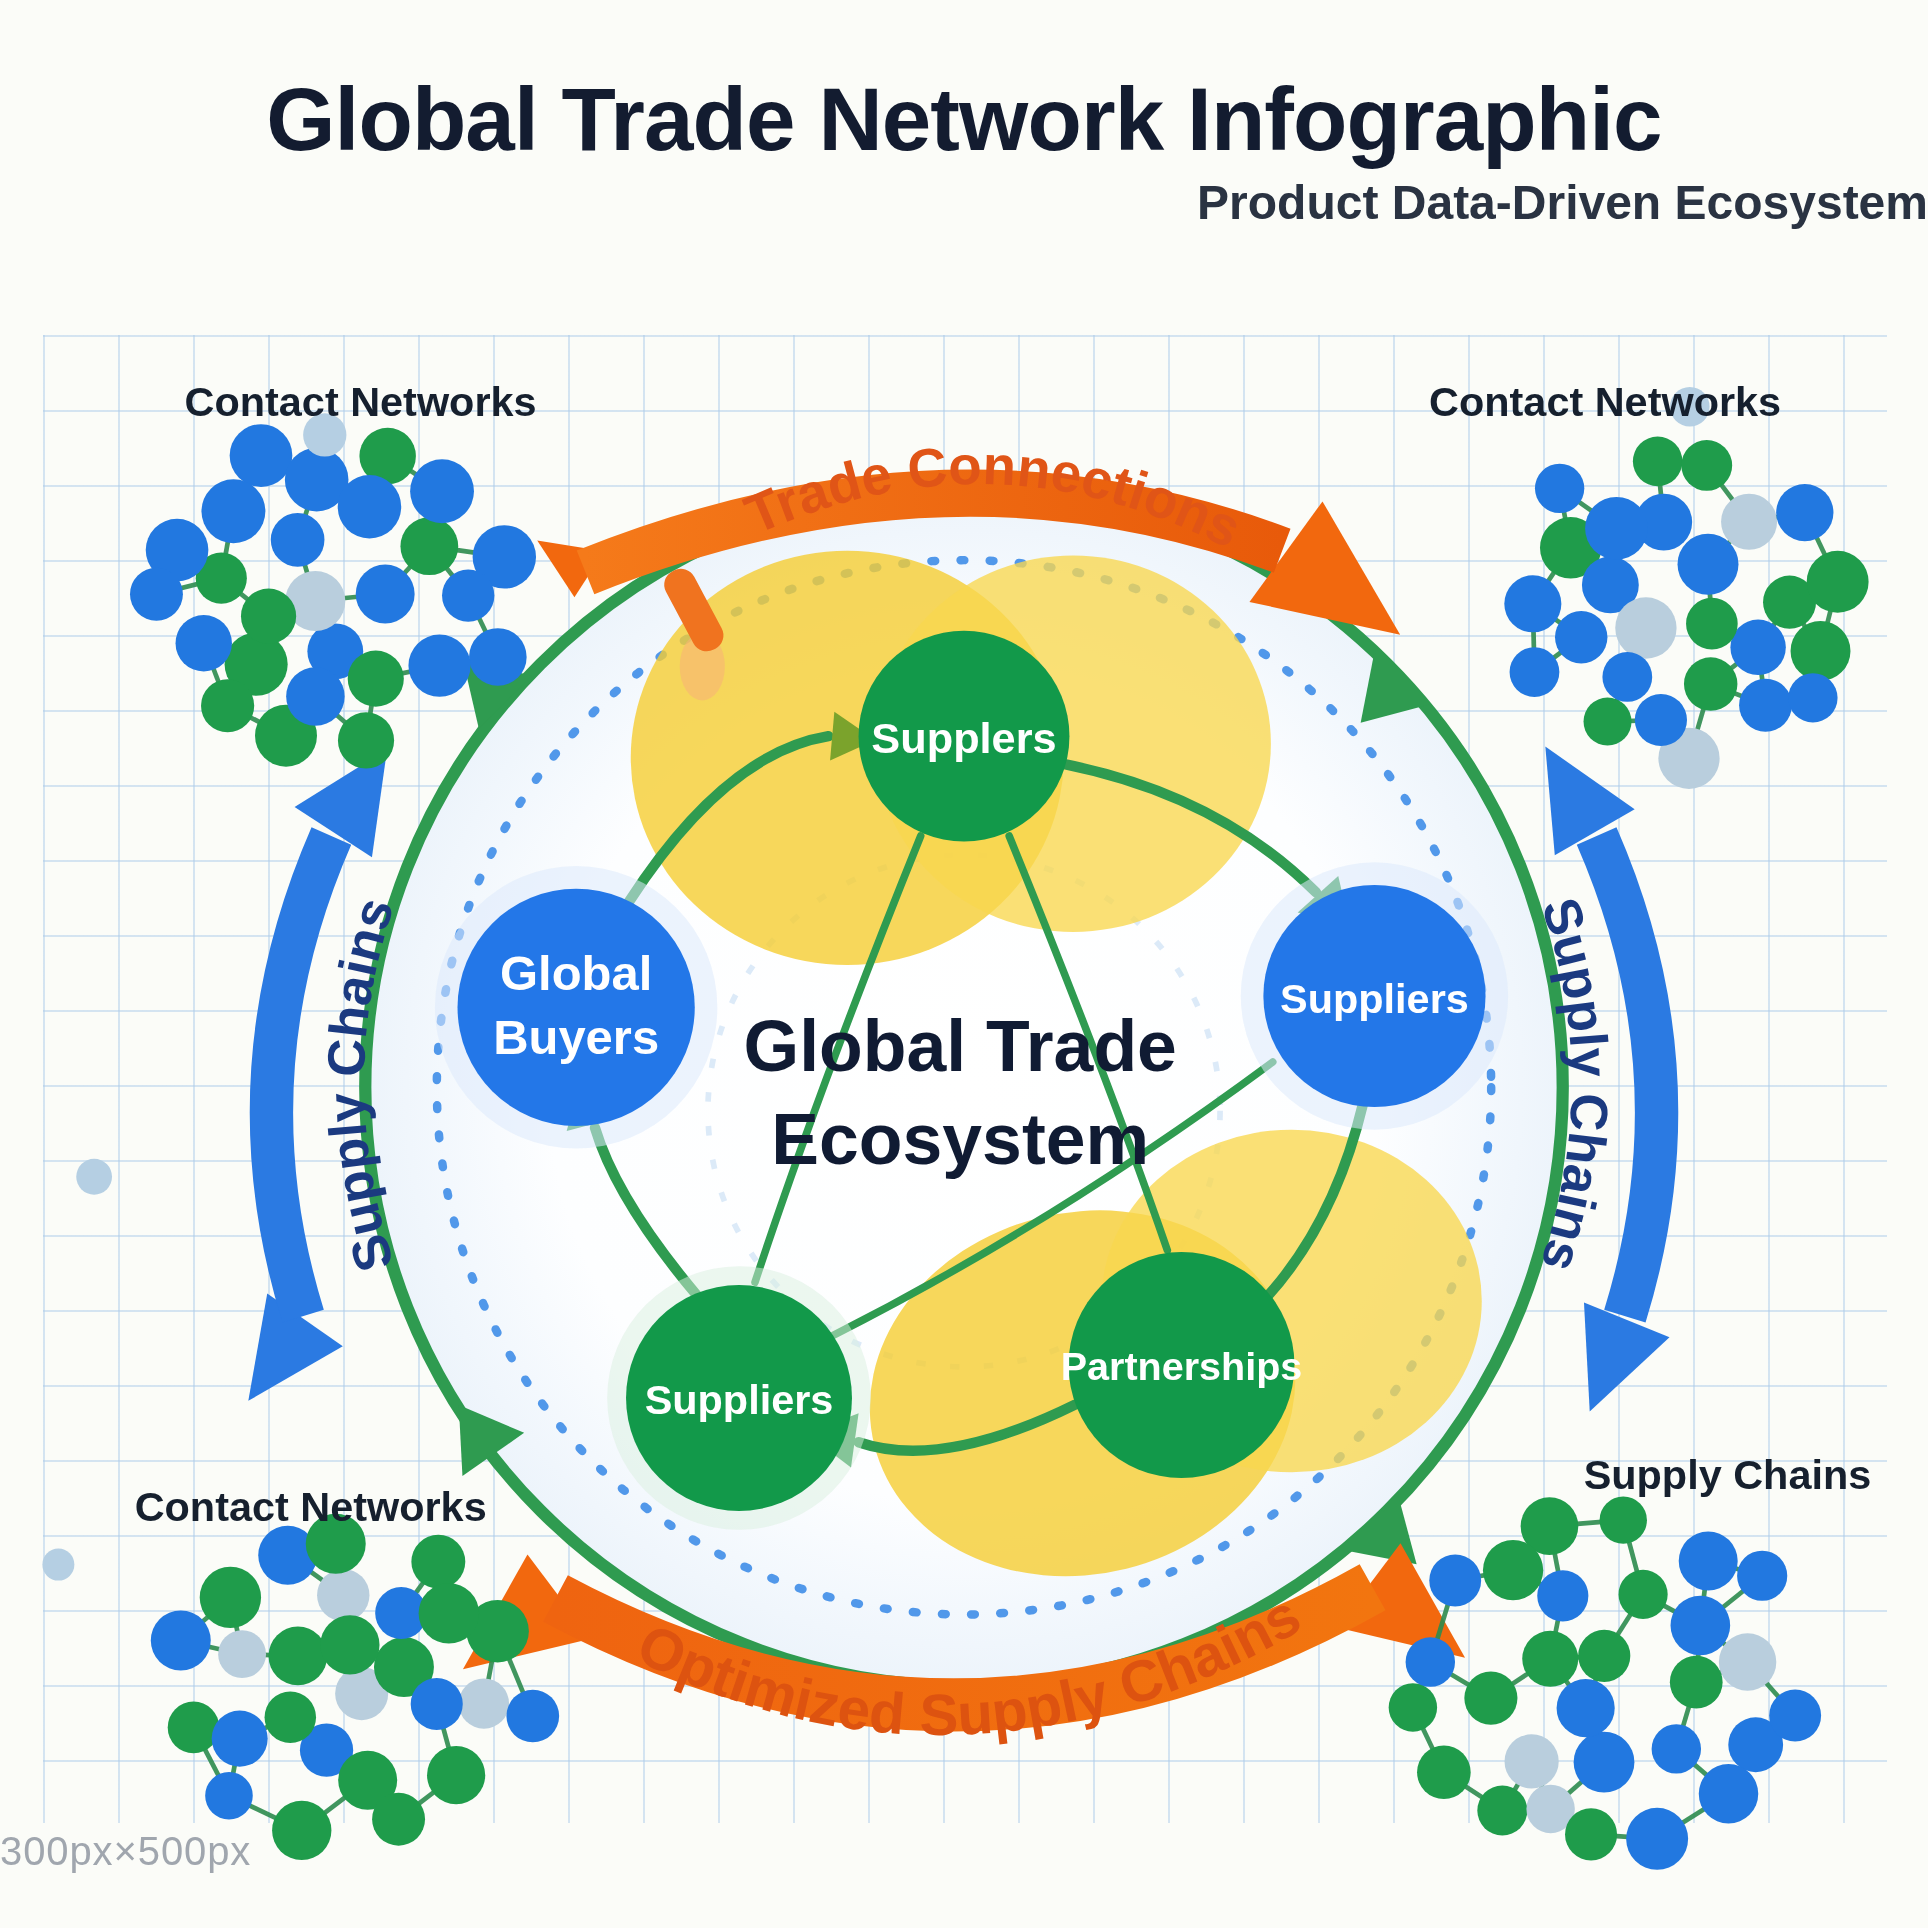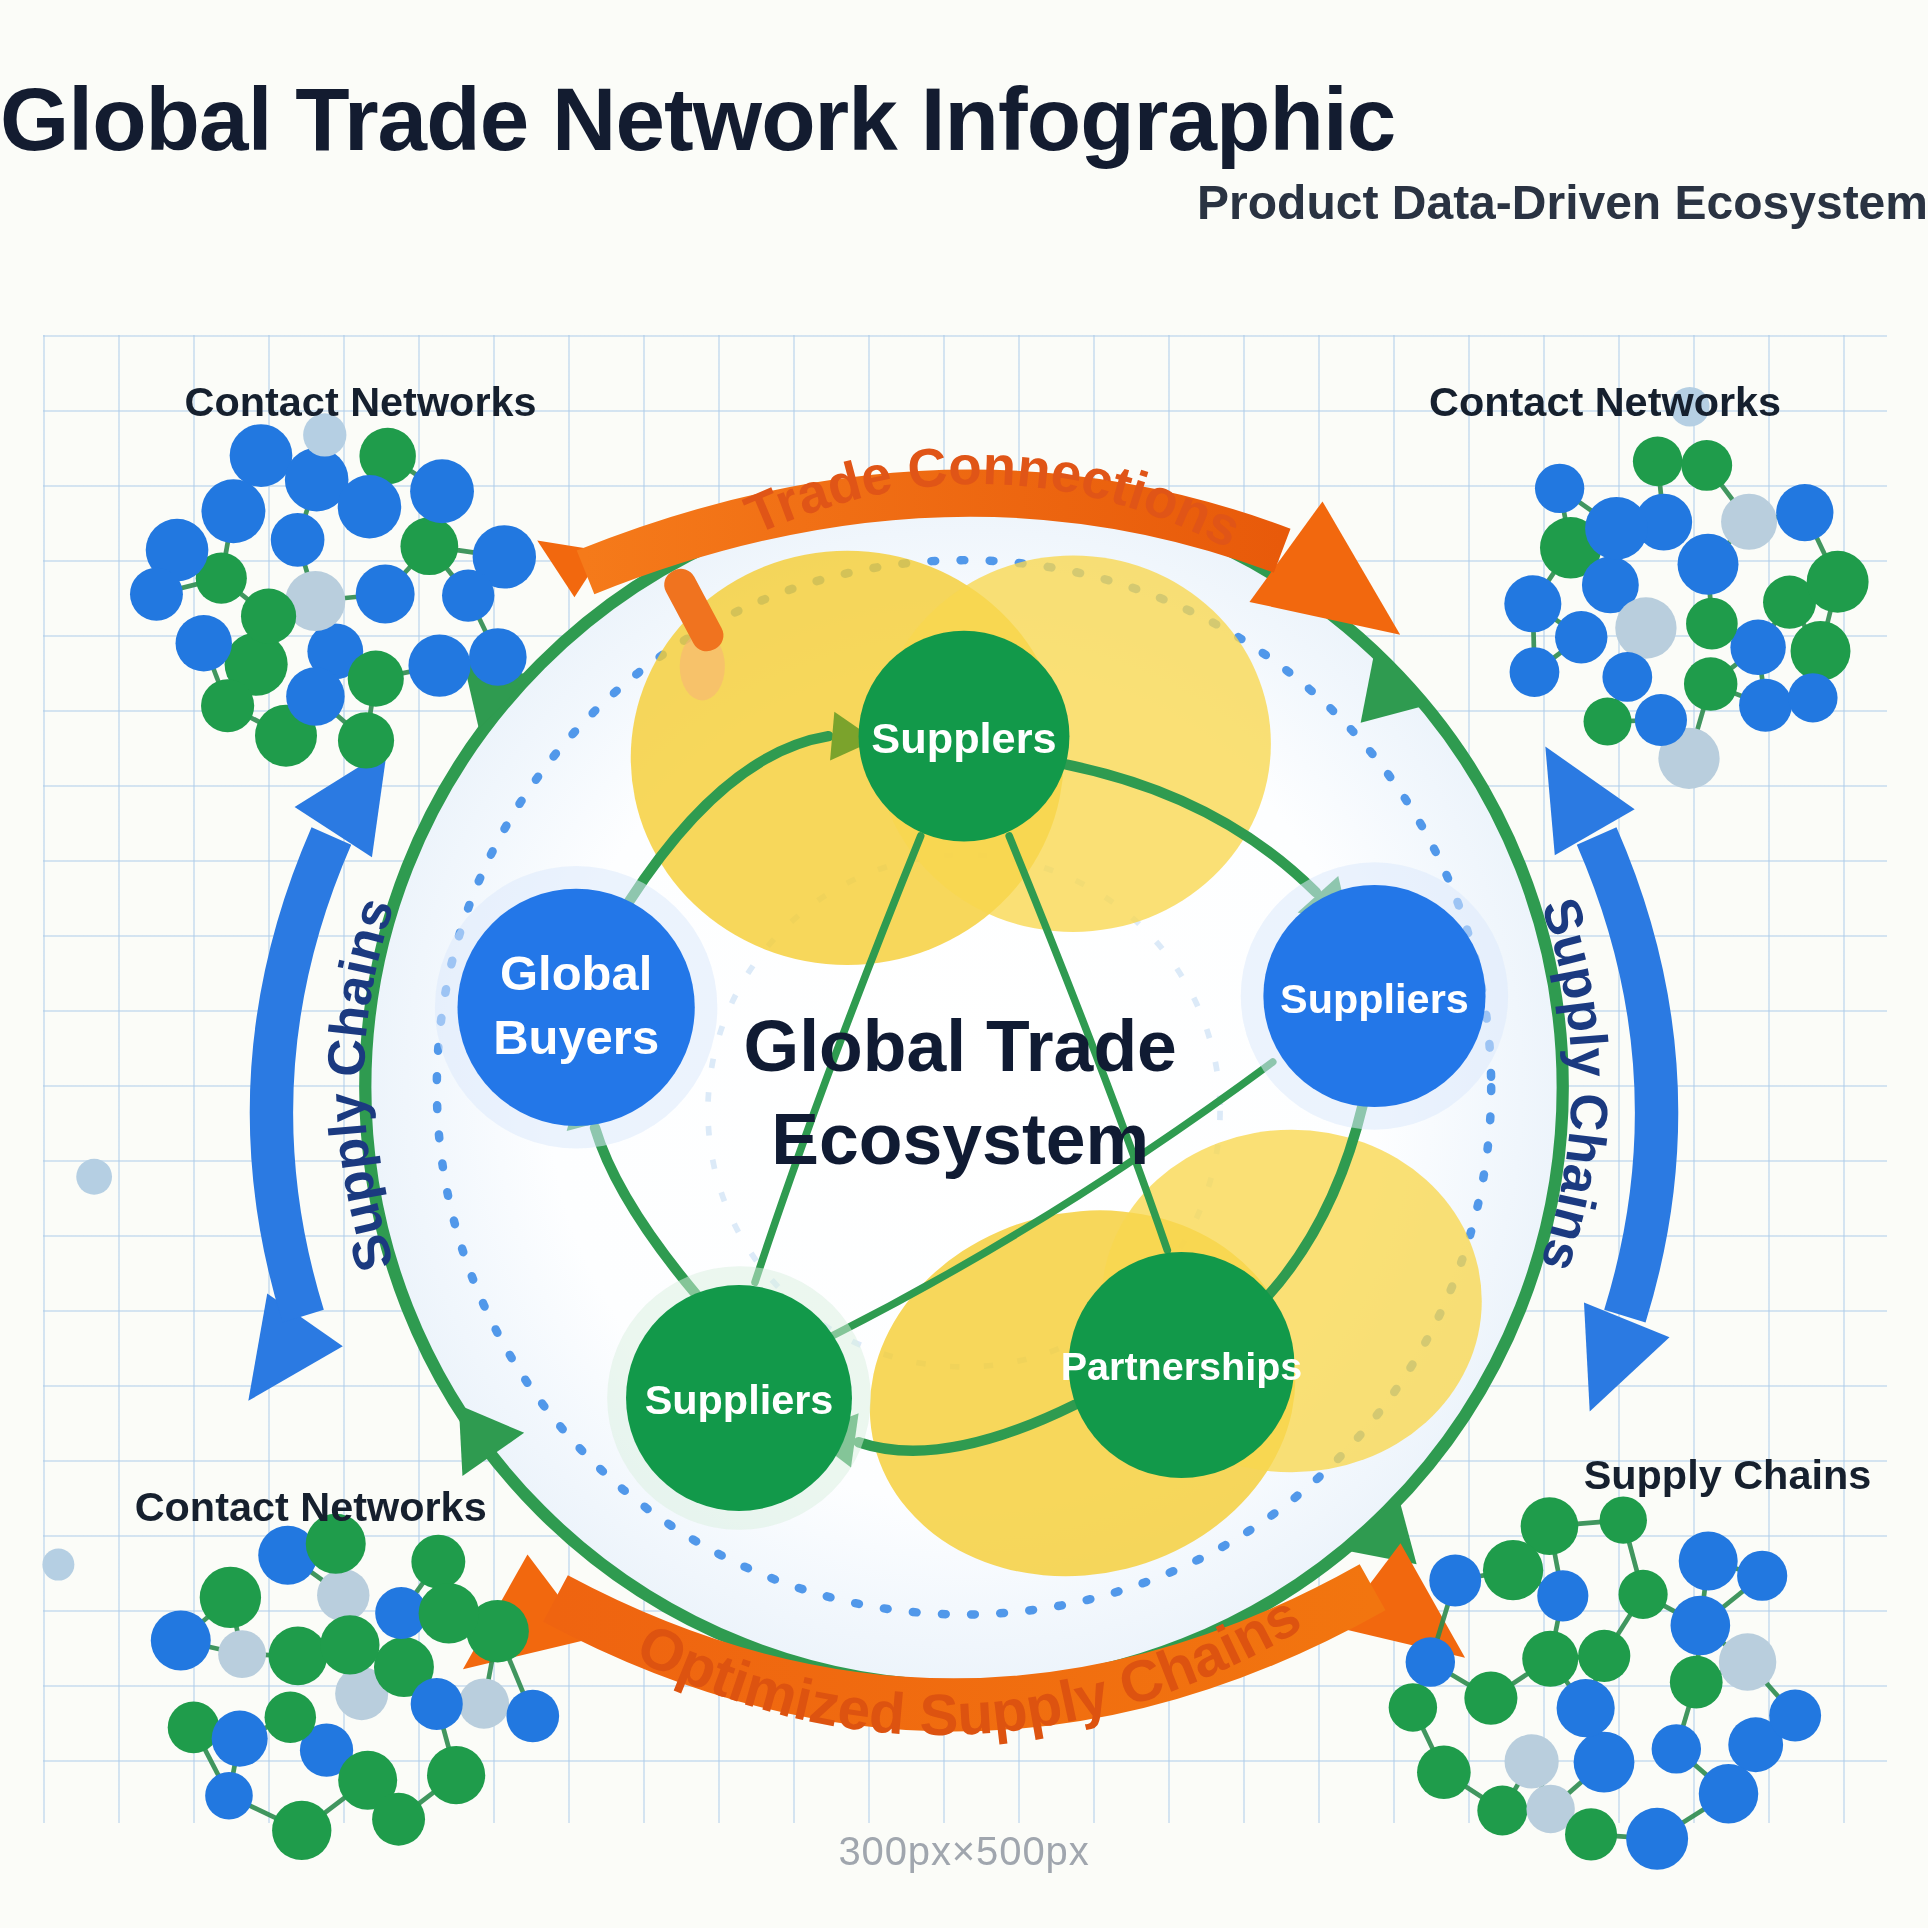--- a/index.html
+++ b/index.html
@@ -9,29 +9,29 @@
     font-family:"Liberation Sans","DejaVu Sans",sans-serif;
   }
   .grid-layer{
     position:absolute;left:43px;top:335px;width:1844px;height:1488px;
     background-image:
       linear-gradient(to right, rgba(173,203,233,.50) 1.9px, transparent 1.9px),
       linear-gradient(to bottom, rgba(173,203,233,.50) 1.9px, transparent 1.9px);
     background-size:75px 75px;
   }
   .title{
-    position:absolute;left:0;top:68px;width:100%;
+    position:absolute;left:0;top:68px;width:100%;text-align:center;
     font-size:89px;font-weight:bold;letter-spacing:-0.9px;color:#131c30;
   }
   .subtitle{
     position:absolute;left:0;top:175px;width:100%;text-align:right;
     font-size:48px;font-weight:bold;color:#2a3342;
   }
   .caption{
-    position:absolute;left:0;top:1829px;width:100%;text-align:center;
+    position:absolute;left:0;top:1829px;width:100%;
     font-size:40px;color:#a0a6ae;letter-spacing:0.9px;
   }
   svg{position:absolute;left:0;top:0;}
   text{font-family:"Liberation Sans","DejaVu Sans",sans-serif;}
   .node-label{fill:#ffffff;font-weight:bold;text-anchor:middle;}
   .center-label{fill:#101b33;font-weight:bold;text-anchor:middle;font-size:76px;}
   .corner-label{fill:#16202e;font-weight:bold;text-anchor:middle;font-size:44px;}
   .ribbon-orange-text{fill:#e05517;font-weight:bold;font-size:58px;}
   .ribbon-orange-text-b{fill:#dd5310;font-weight:bold;font-size:62px;}
   .ribbon-blue-text{fill:#1b3a80;font-weight:bold;font-size:56px;}

